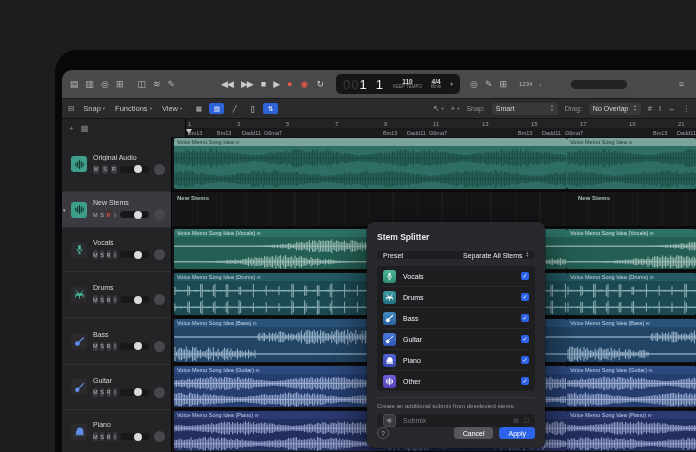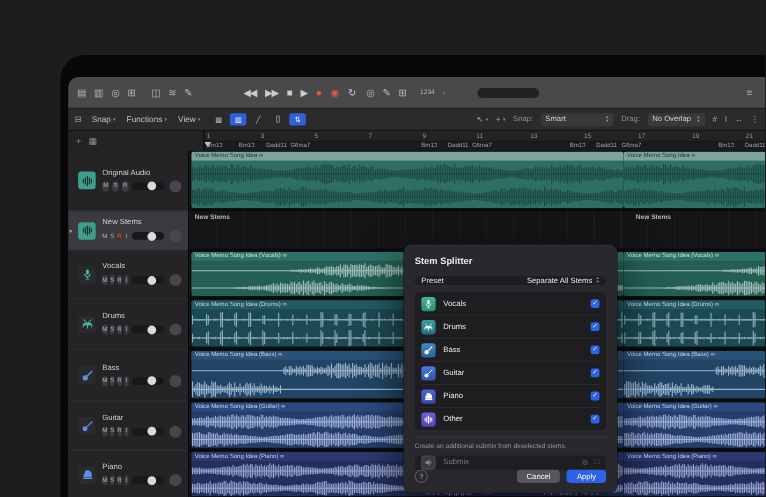--- a/index.html
+++ b/index.html
@@ -85,21 +85,21 @@
     display:flex;flex-direction:column;}
   .lane{position:relative;box-sizing:border-box;border-bottom:2px solid #0a0a0b;overflow:hidden;
     background-image:repeating-linear-gradient(90deg,rgba(255,255,255,0.03) 0 1px,transparent 1px 24.5px);}
   .lane.stack{background-color:#151518;}
   .stack-label{position:absolute;top:3px;font-size:6px;font-weight:bold;color:#a9bdb6;}
   .region{position:absolute;top:1px;bottom:1px;border-radius:2px;overflow:hidden;}
   .region-h{height:8px;line-height:8px;font-size:5.5px;padding:0 3px;white-space:nowrap;overflow:hidden;}
   .region-b{position:relative;}
   svg.wave{display:block;}
   
-  .dialog{position:absolute;left:312px;top:172px;width:194px;height:226px;background:#29292d;
+  .dialog{position:absolute;left:312px;top:172px;width:178px;height:226px;background:#29292d;
     border-radius:7px;box-shadow:0 14px 40px rgba(0,0,0,.65),0 0 0 .5px rgba(0,0,0,.6);
     box-sizing:border-box;padding:8px 10px 9px;display:flex;flex-direction:column;color:#e9e9eb;}
   .dlg-title{font-size:8.5px;font-weight:bold;margin:2px 0 9px;}
   .preset-row{background:#1e1e21;border-radius:4px;height:15px;display:flex;align-items:center;
     justify-content:space-between;padding:0 6px;font-size:7px;margin-bottom:7px;}
   .preset-val{display:flex;align-items:center;gap:3px;}
   .stems{background:#1e1e21;border-radius:4px;padding:0 6px;margin-bottom:6px;}
   .stem-row{display:flex;align-items:center;gap:7px;height:20px;border-bottom:1px solid #2a2a2e;}
   .stem-row:last-child{border-bottom:none;}
   .stem-tile{width:13px;height:13px;border-radius:3px;display:flex;align-items:center;
@@ -146,20 +146,32 @@
         <div class="transport" id="transport">
             <span class="ticon">◀◀</span>
             <span class="ticon">▶▶</span>
             <span class="ticon">■</span>
             <span class="ticon">▶</span>
             <span class="ticon rec">●</span>
             <span class="ticon rec">◉</span>
             <span class="ticon">↻</span>
           </div>
 
+        <div class="lcd">
+          <span class="lcd-pos"><span class="ghost">00</span><span>1</span><span class="sp"></span><span>1</span></span>
+          <span class="lcdcol">
+            <span class="v">110</span>
+            <span class="s">KEEP TEMPO</span>
+          </span>
+          <span class="lcdcol">
+            <span class="v">4/4</span>
+            <span class="s">Bmin</span>
+          </span>
+          <span class="lcd-chev">▾</span>
+        </div>
 
         <div class="cgroup" id="cb-mid" style="margin-left:10px">
             <span class="cicon">◎</span>
             <span class="cicon">✎</span>
             <span class="cicon">⊞</span>
           </div>
         <div class="cgroup" id="cb-count" style="margin-left:12px">
             <span class="cicon" style="font-size: 6px;">1234</span>
             <span class="cicon" style="font-size: 6px;">♩</span>
           </div>

